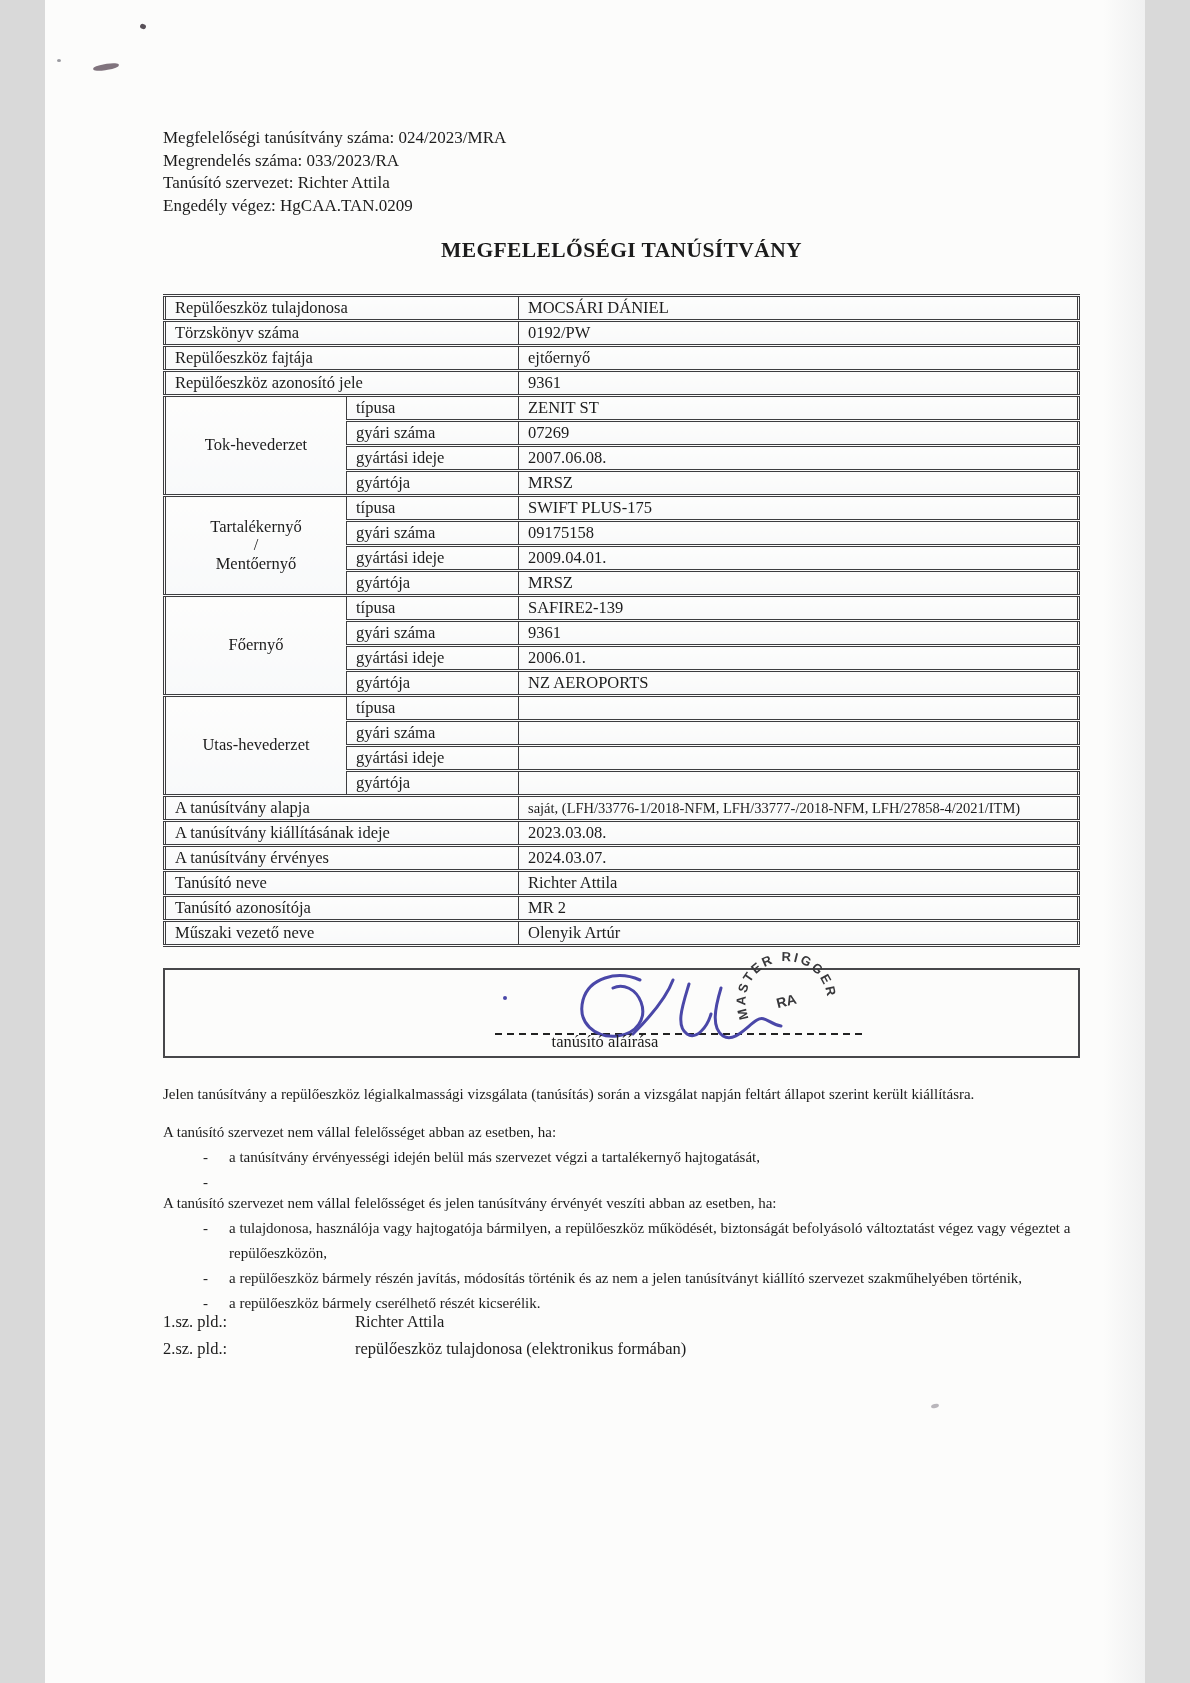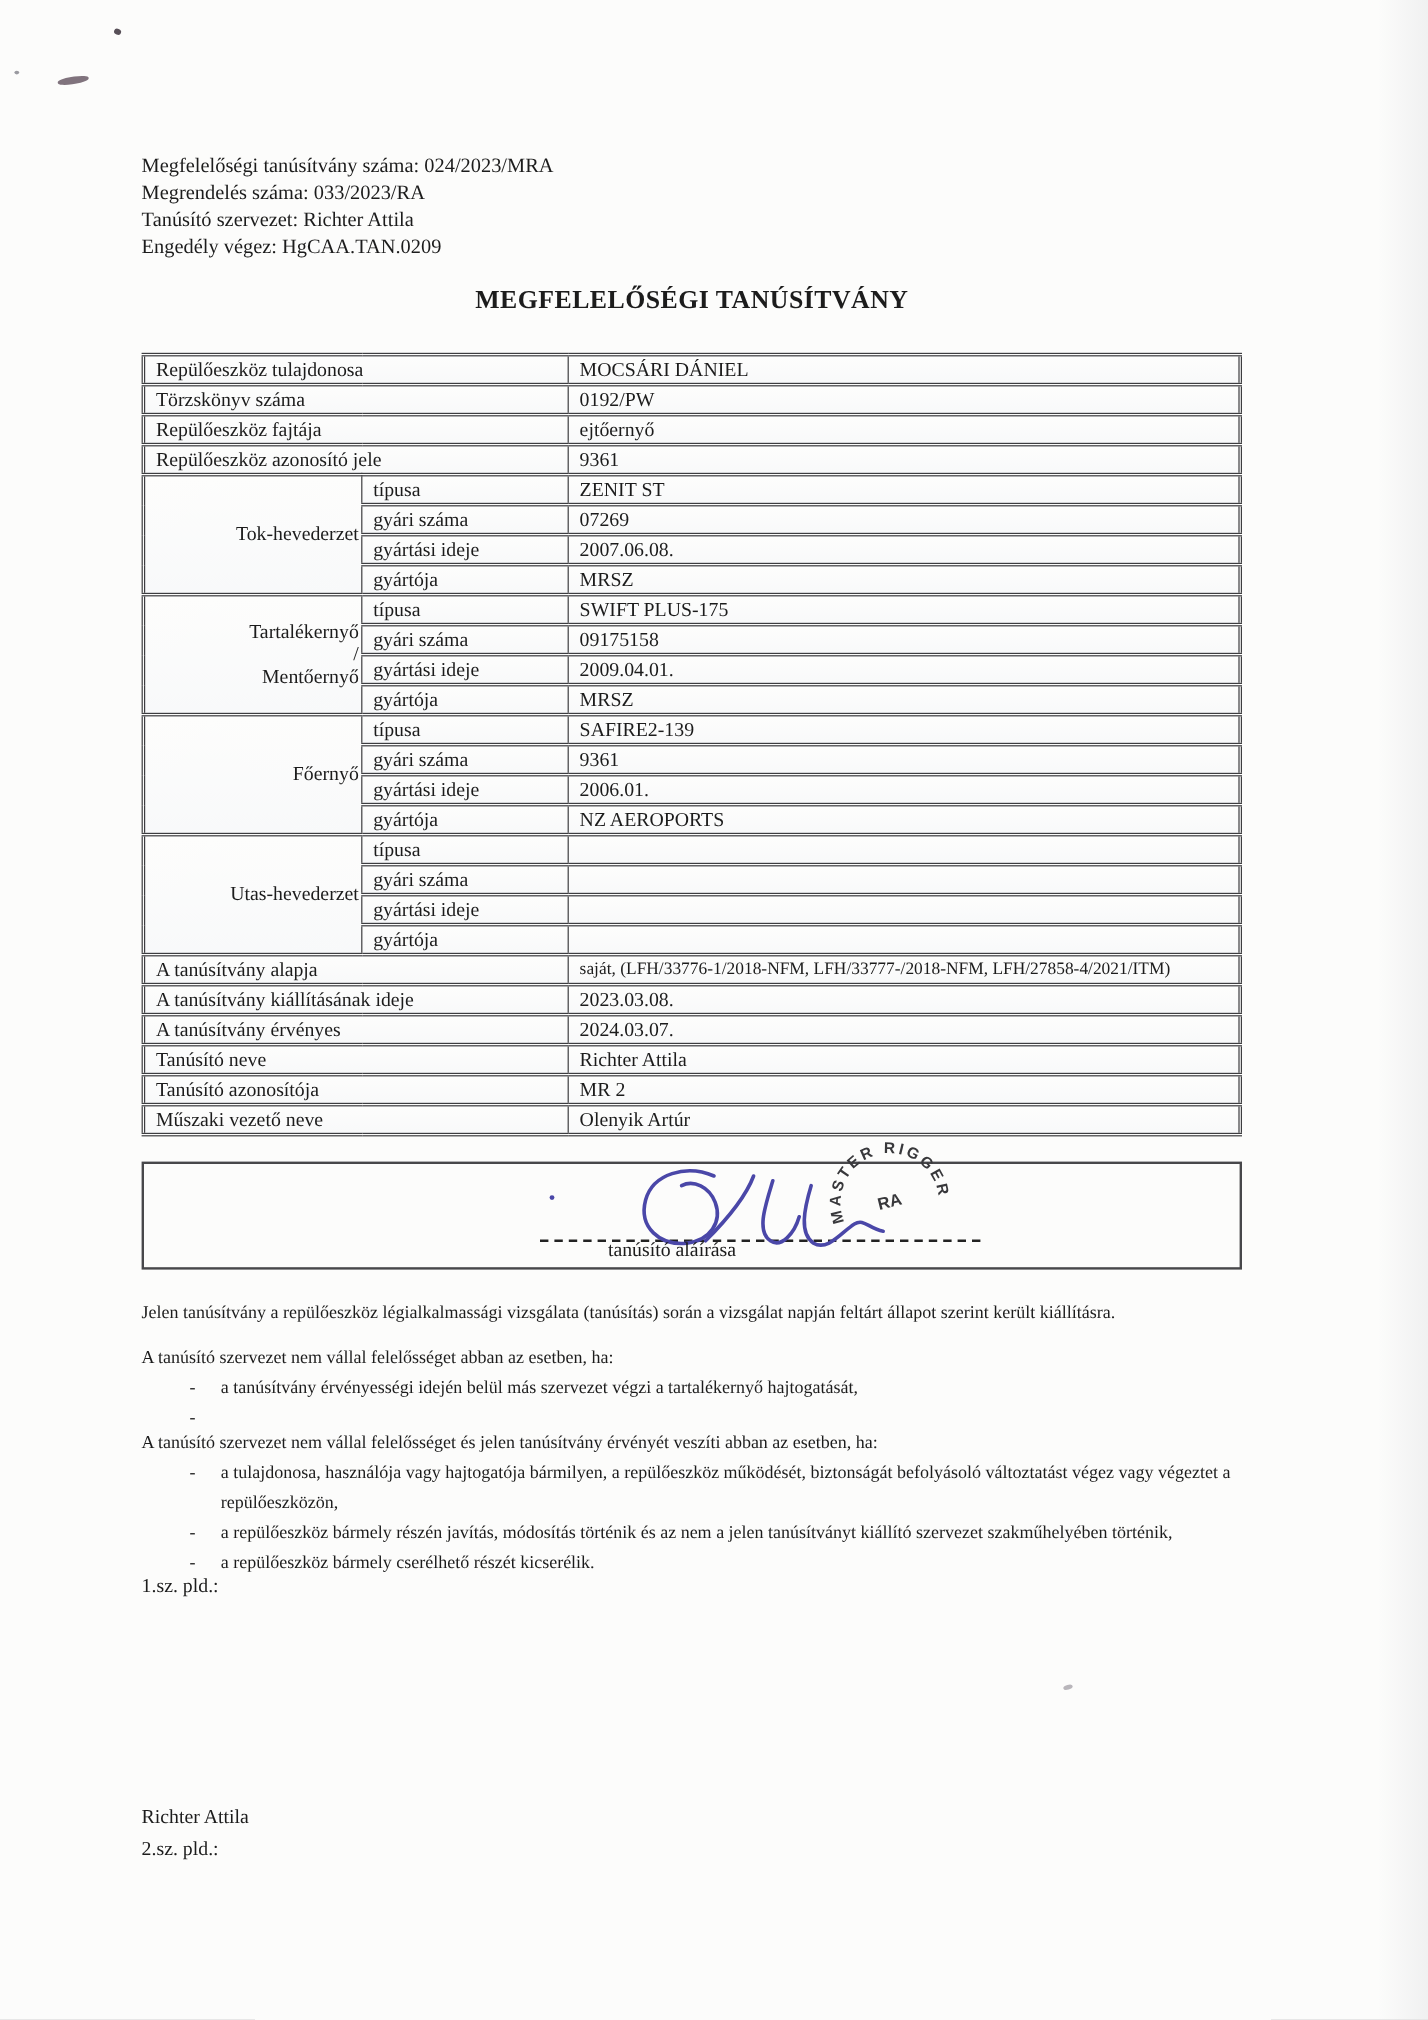--- a/index.html
+++ b/index.html
@@ -1,17 +1,17 @@
 <!DOCTYPE html>
 <html lang="hu"><head>
 <meta charset="utf-8">
 <style>
   html,body{margin:0;padding:0;background:#d9d9d9;}
   .page{
-    position:relative;width:1190px;height:1683px;margin:0 auto;
+    position:relative;width:1100px;height:1683px;margin:0 auto;
     background:#fcfcfb;color:#1c1c1c;
     font-family:"Liberation Serif","DejaVu Serif",serif;
     overflow:hidden;
   }
   
   .scan-edge{position:absolute;right:0;top:0;width:42px;height:100%;
     background:linear-gradient(to right, rgba(135,140,152,0) 0%, rgba(135,140,152,0.10) 100%);}
   
   .speck{position:absolute;border-radius:50%;}
   .speck-a{left:95px;top:24px;width:6px;height:5px;background:#585058;transform:rotate(20deg);}
@@ -25,37 +25,37 @@
     font-size:21.5px;font-weight:bold;letter-spacing:.4px;}
 
   table.cert-table{position:absolute;left:118px;top:294px;width:917px;
     border-collapse:collapse;table-layout:fixed;font-size:16.5px;
     border:3px double #3d3d40;}
   .cert-table td{
     border-left:1px solid #3d3d40;border-right:1px solid #3d3d40;
     border-top:3px double #3d3d40;border-bottom:3px double #3d3d40;
     height:22px;padding:0 4px 0 9px;white-space:nowrap;overflow:hidden;
     background:linear-gradient(to bottom,#fdfdfc 0%,#f8f9fa 100%);}
-  .cert-table td.grp{text-align:right;white-space:pre-line;line-height:1.12;padding:0 2px;}
+  .cert-table td.grp{text-align:center;white-space:pre-line;line-height:1.12;padding:0 2px;}
   .cert-table td.val.small{font-size:14.5px;}
 
   .sig-box{position:absolute;left:118px;top:968px;width:913px;height:86px;border:2px solid #47474a;}
   .sig-svg{position:absolute;left:0;top:0;overflow:visible;}
   .sig-caption{position:absolute;left:300px;top:62px;width:280px;text-align:center;font-size:16.5px;}
 
   .notes{position:absolute;left:118px;top:1082px;width:962px;font-size:15px;line-height:25px;}
   .notes p{margin:0;}
   .disc1{margin-top:13px;}
   .disc2{margin-top:21px;}
   .li{position:relative;padding-left:66px;}
   .li .dash{position:absolute;left:40px;}
 
   .copies{position:absolute;left:118px;top:1308px;font-size:16.5px;line-height:27px;}
   .copies p{margin:0;}
-  .copy-row{display:flex;flex-direction:column;}
+  .copy-row{display:flex;}
   .copy-label{width:192px;flex:0 0 192px;}
 </style>
 </head>
 <body>
 
 <div class="page">
 
   <div class="scan-edge"></div>
   <div class="speck speck-a"></div>
   <div class="speck speck-b"></div>

